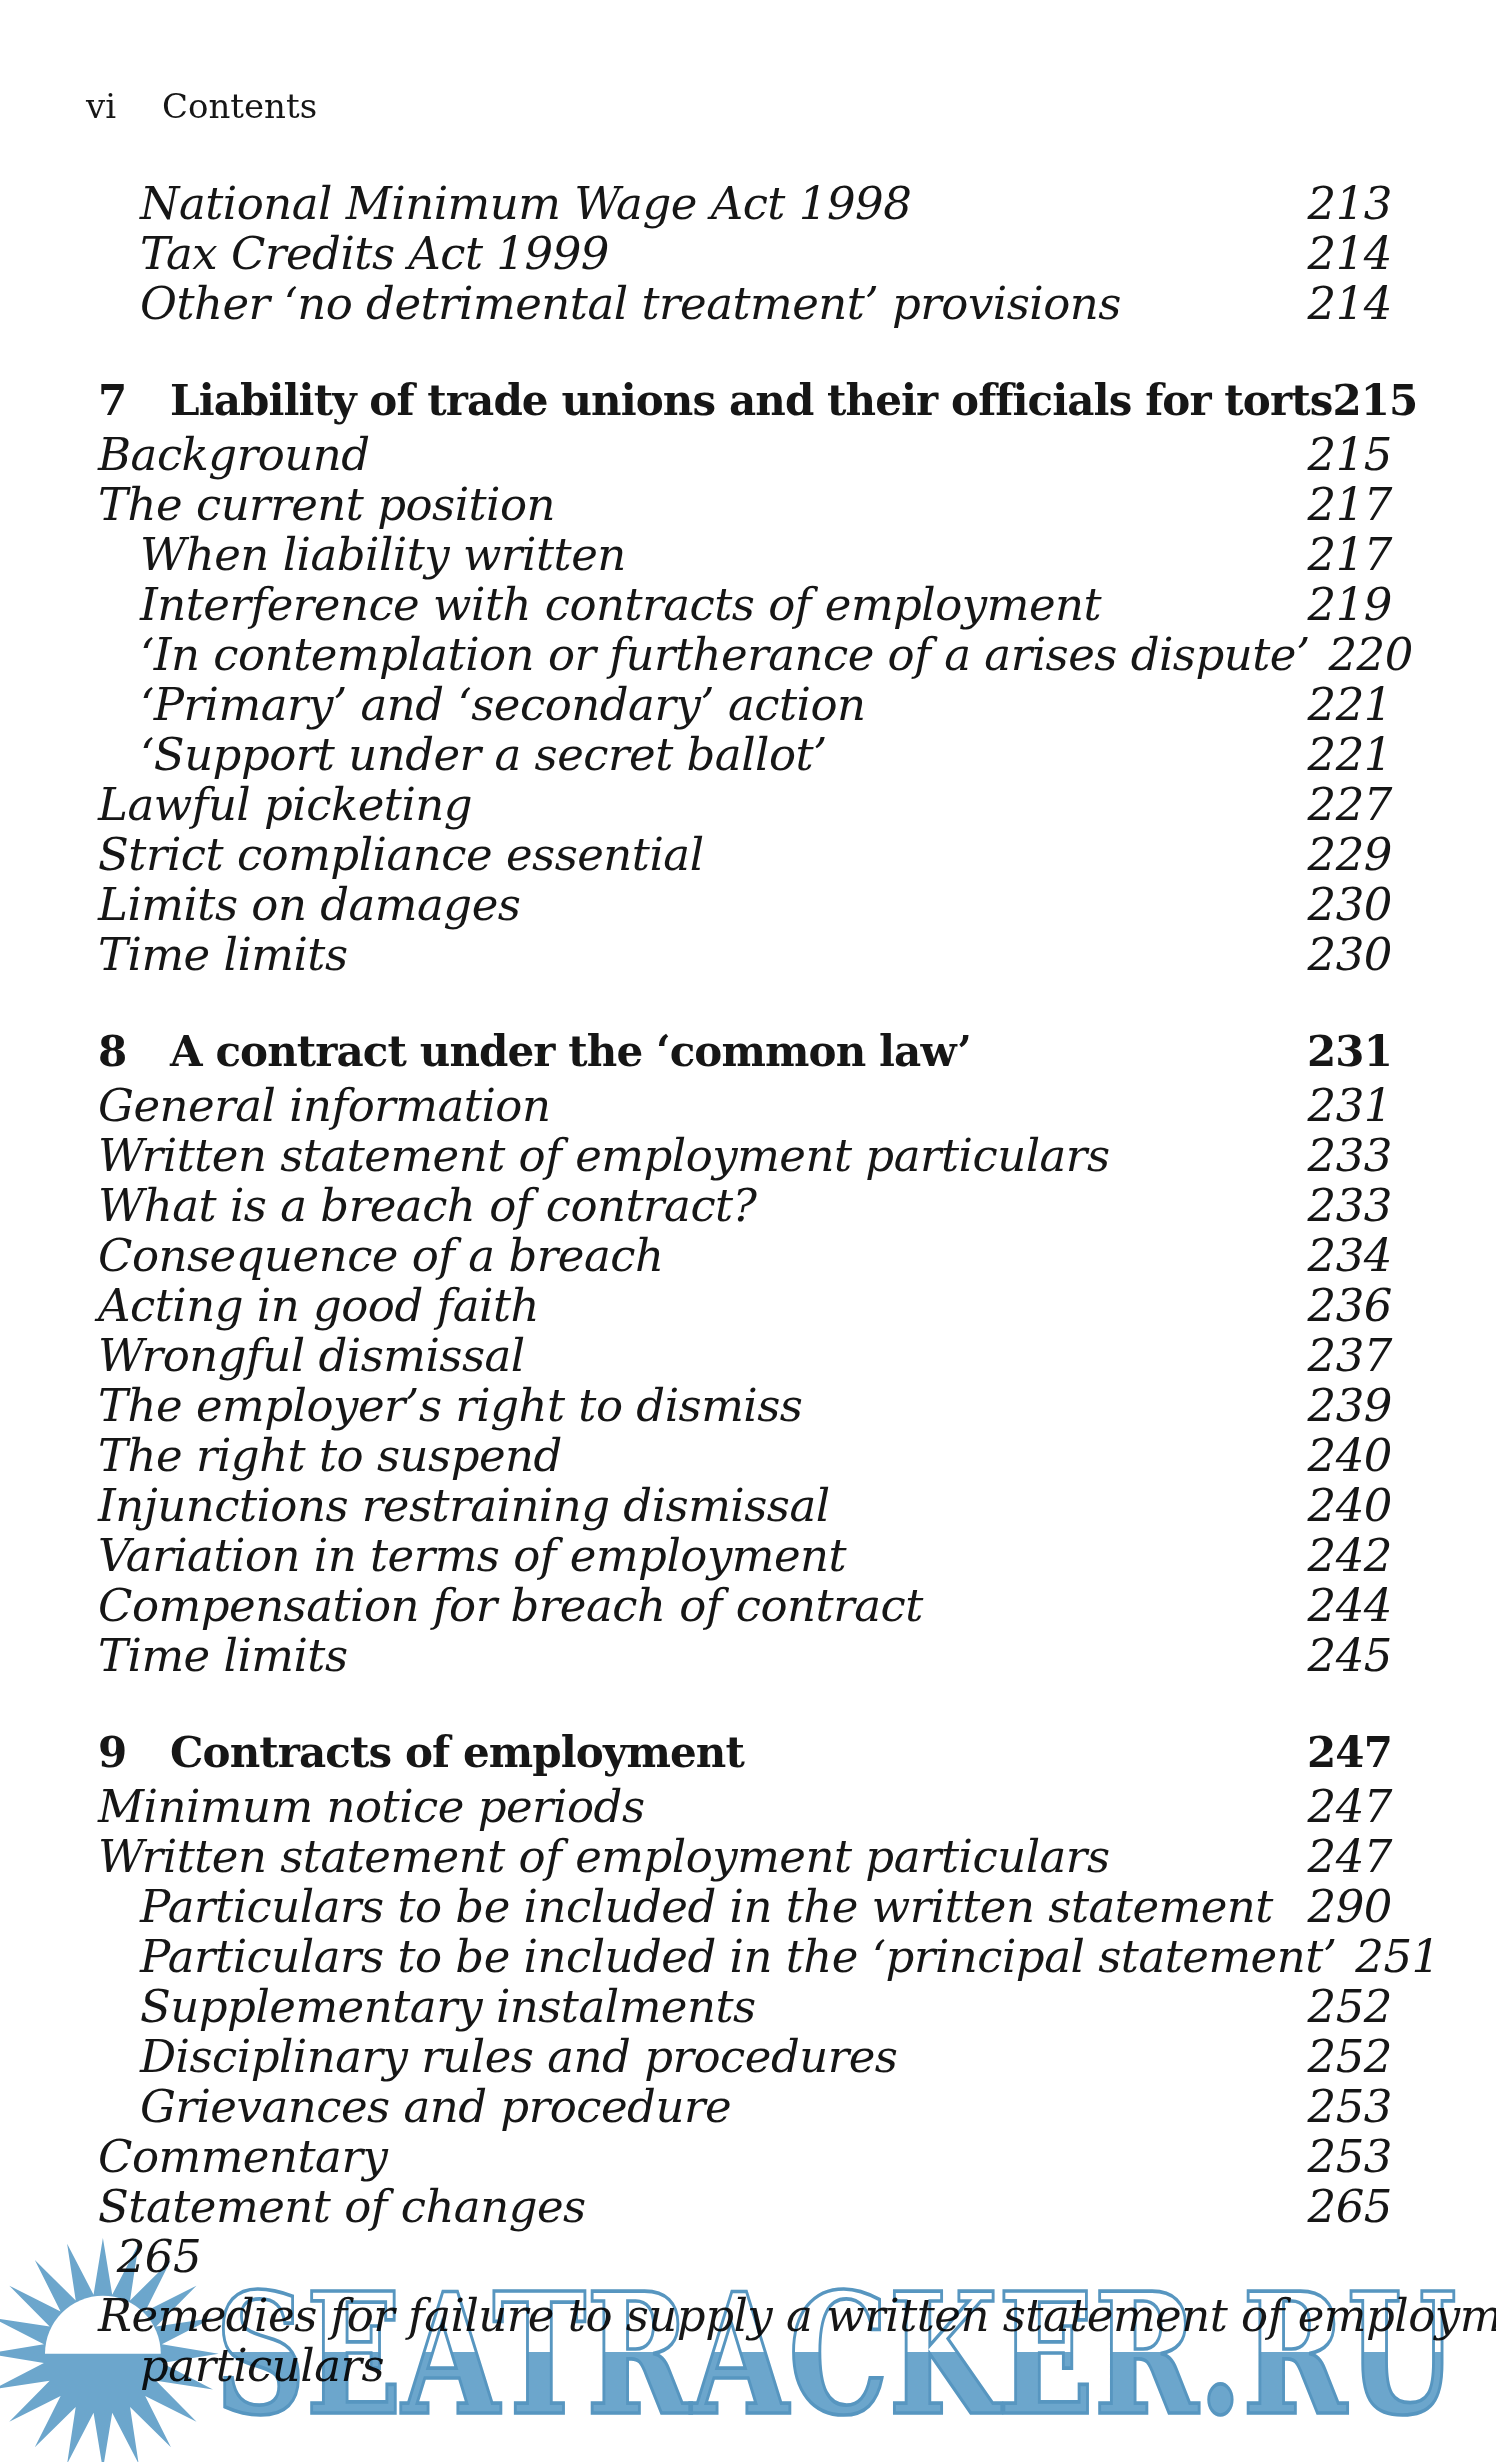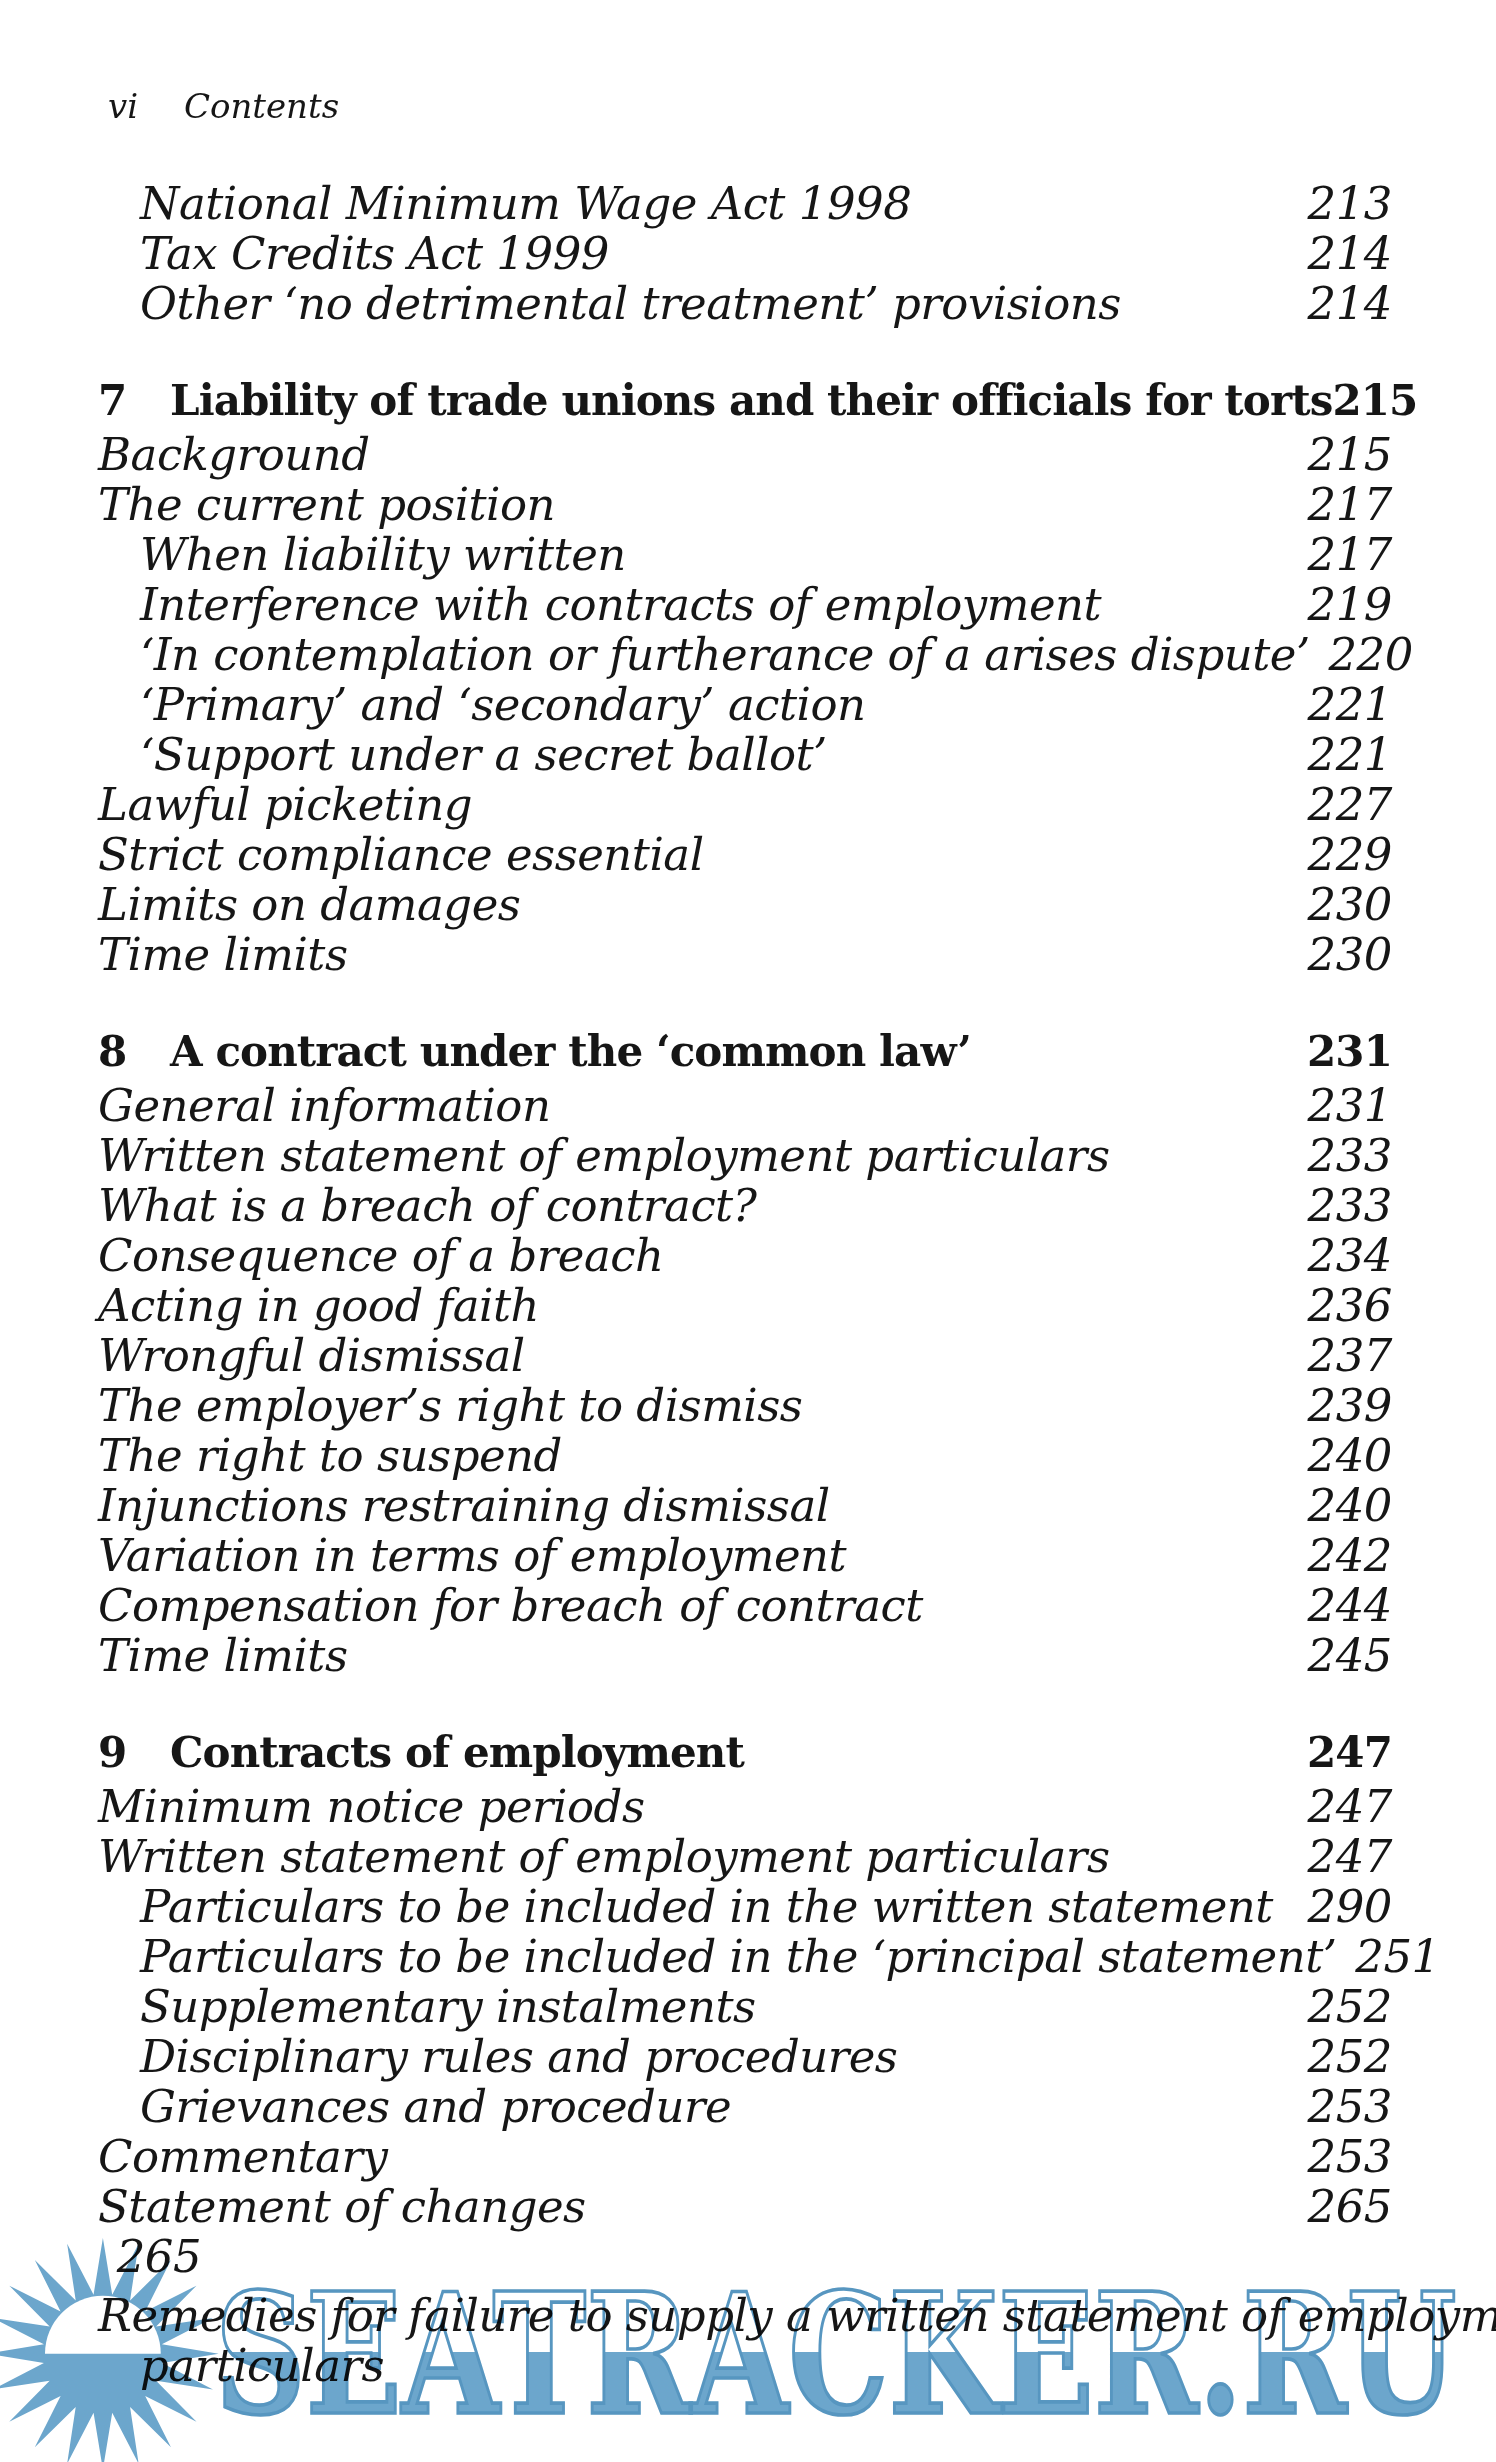--- a/index.html
+++ b/index.html
@@ -3,22 +3,22 @@
 <meta charset="utf-8">
 <style>
   html,body{margin:0;padding:0;}
   body{
     width:1496px;height:2462px;position:relative;overflow:hidden;
     background:#ffffff;color:#161616;
     font-family:"DejaVu Serif","Liberation Serif",serif;
   }
   
   .running-head{
-    position:absolute;left:108px;top:86px;
-    font-style:italic;font-size:34px;line-height:41px;white-space:nowrap;
+    position:absolute;left:86px;top:86px;
+    font-size:34px;line-height:41px;white-space:nowrap;
   }
   .running-head .folio{display:inline-block;}
   .running-head .head-title{display:inline-block;margin-left:35px;}
   
   #toc{
     position:absolute;left:98px;top:179px;width:1294px;
   }
   .row{
     display:flex;justify-content:space-between;align-items:baseline;
     font-style:italic;font-size:45px;line-height:50px;

